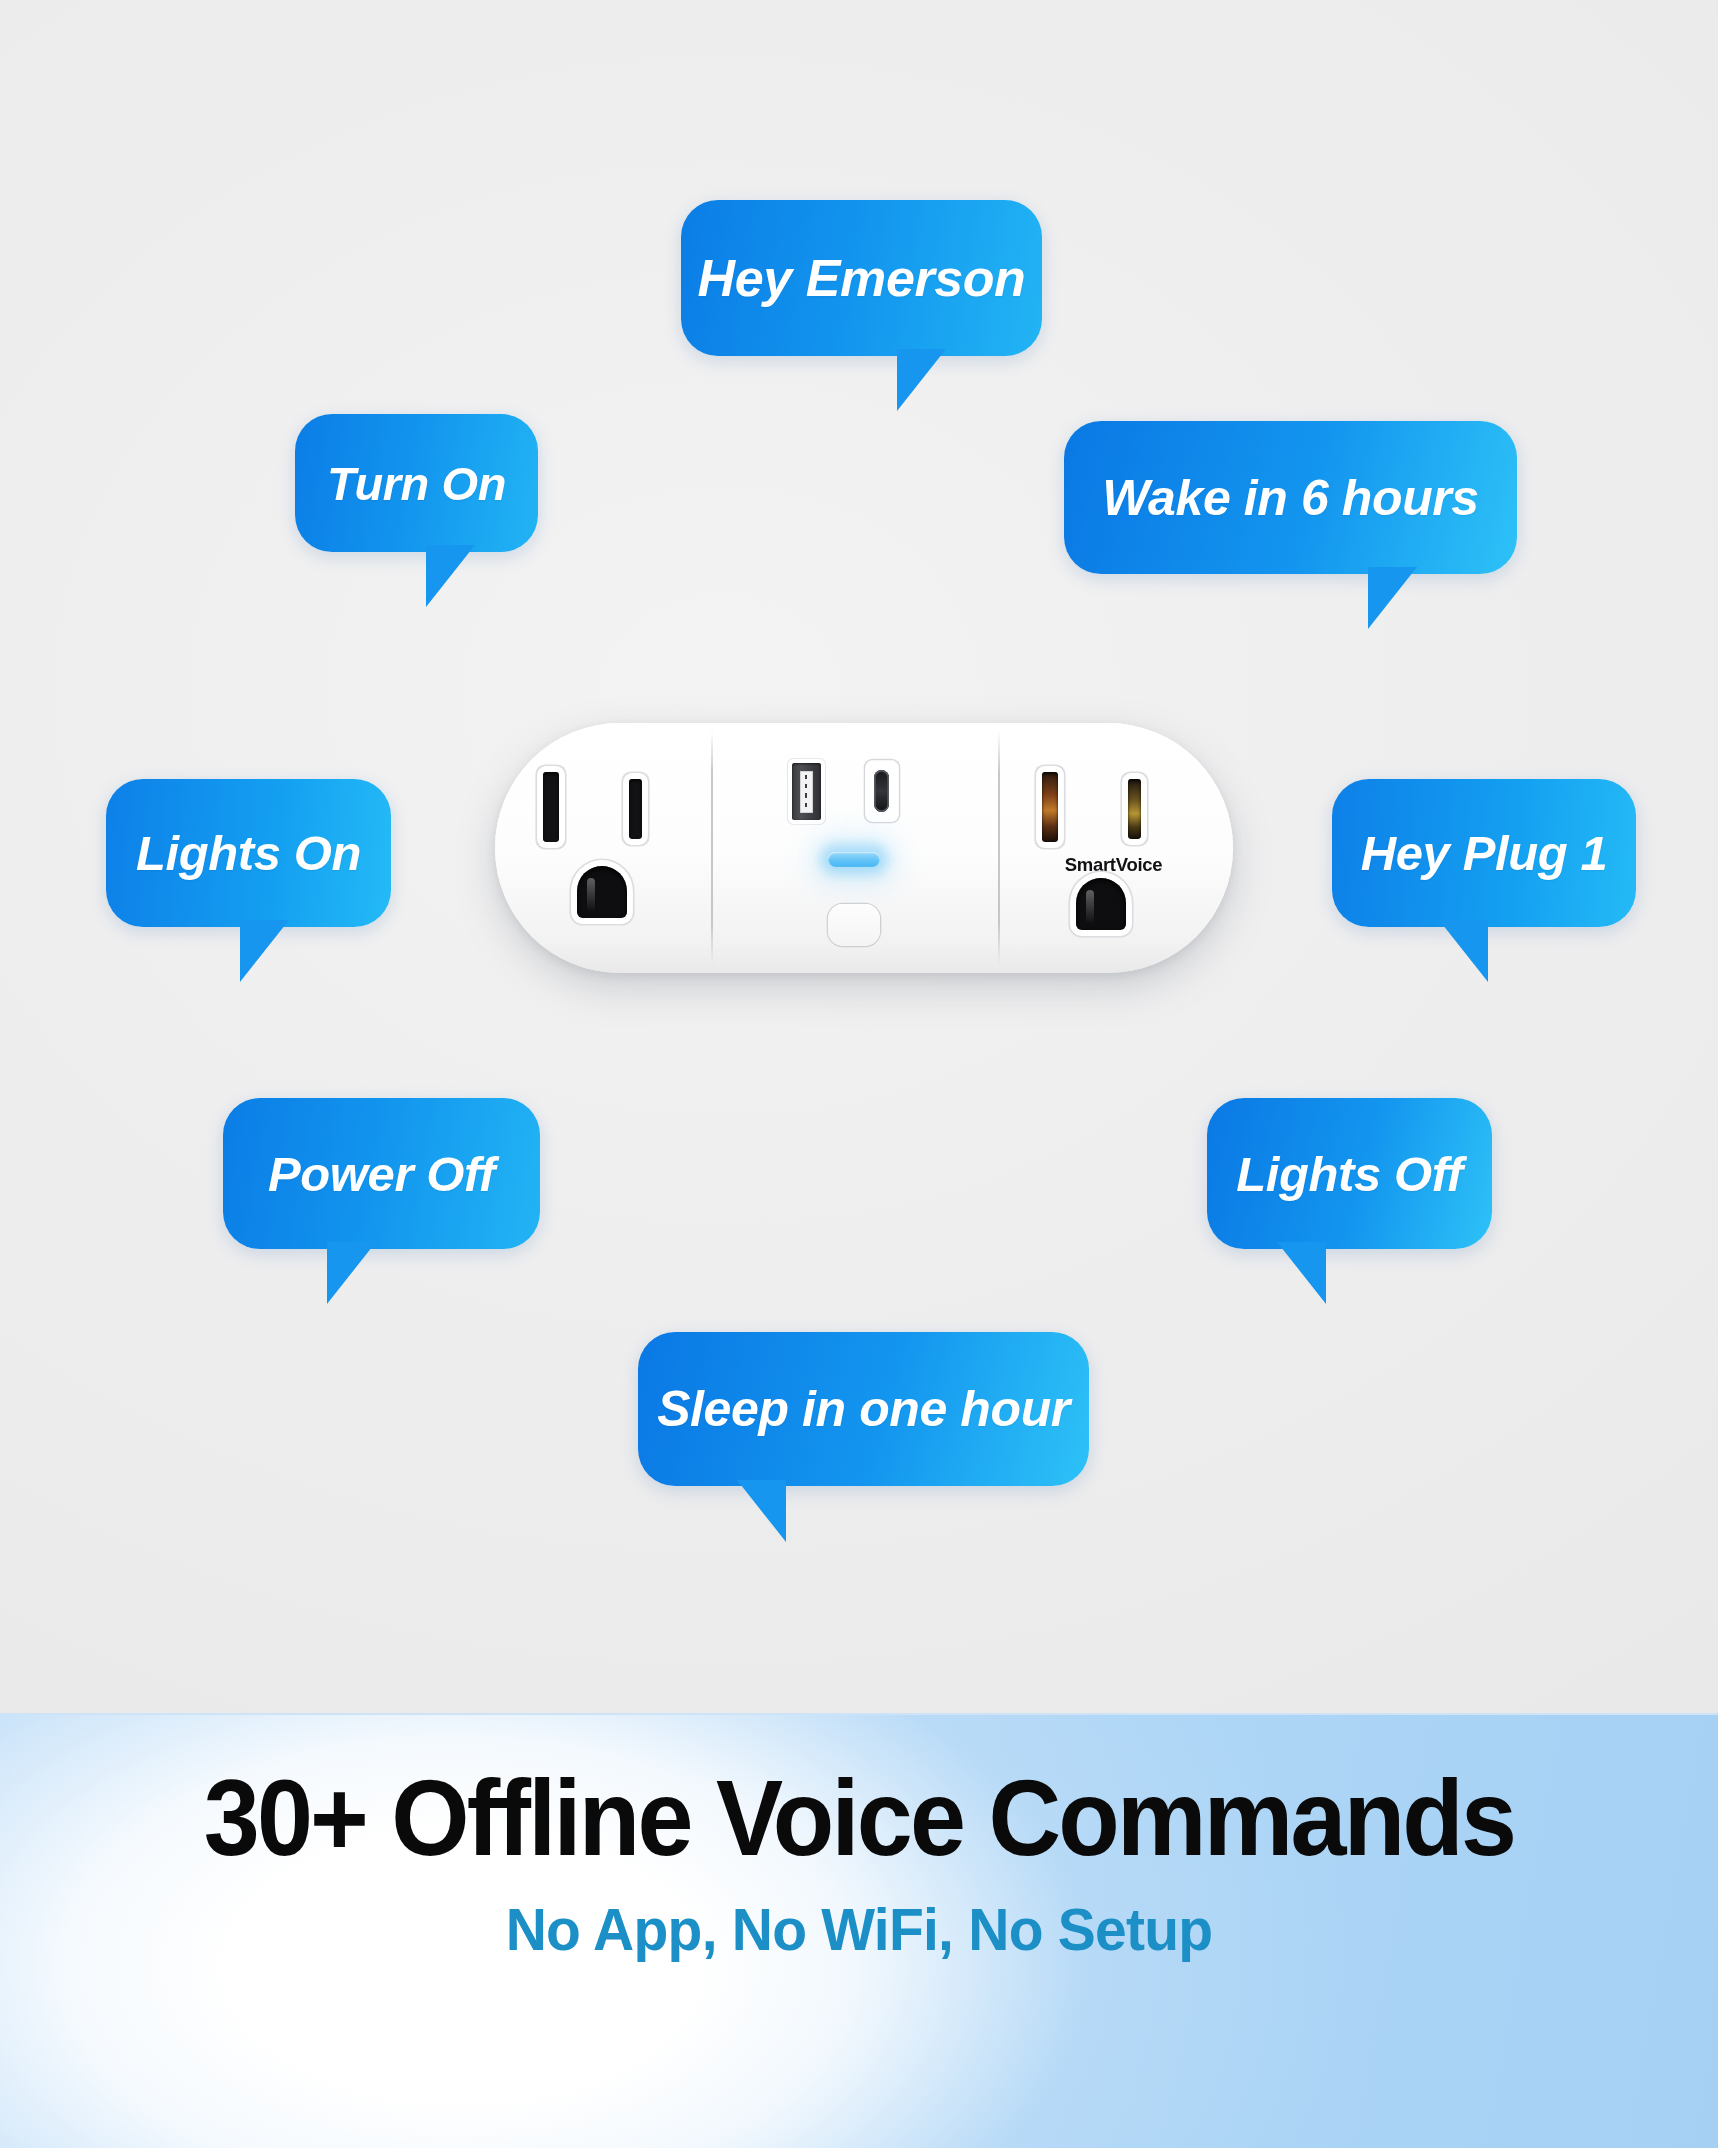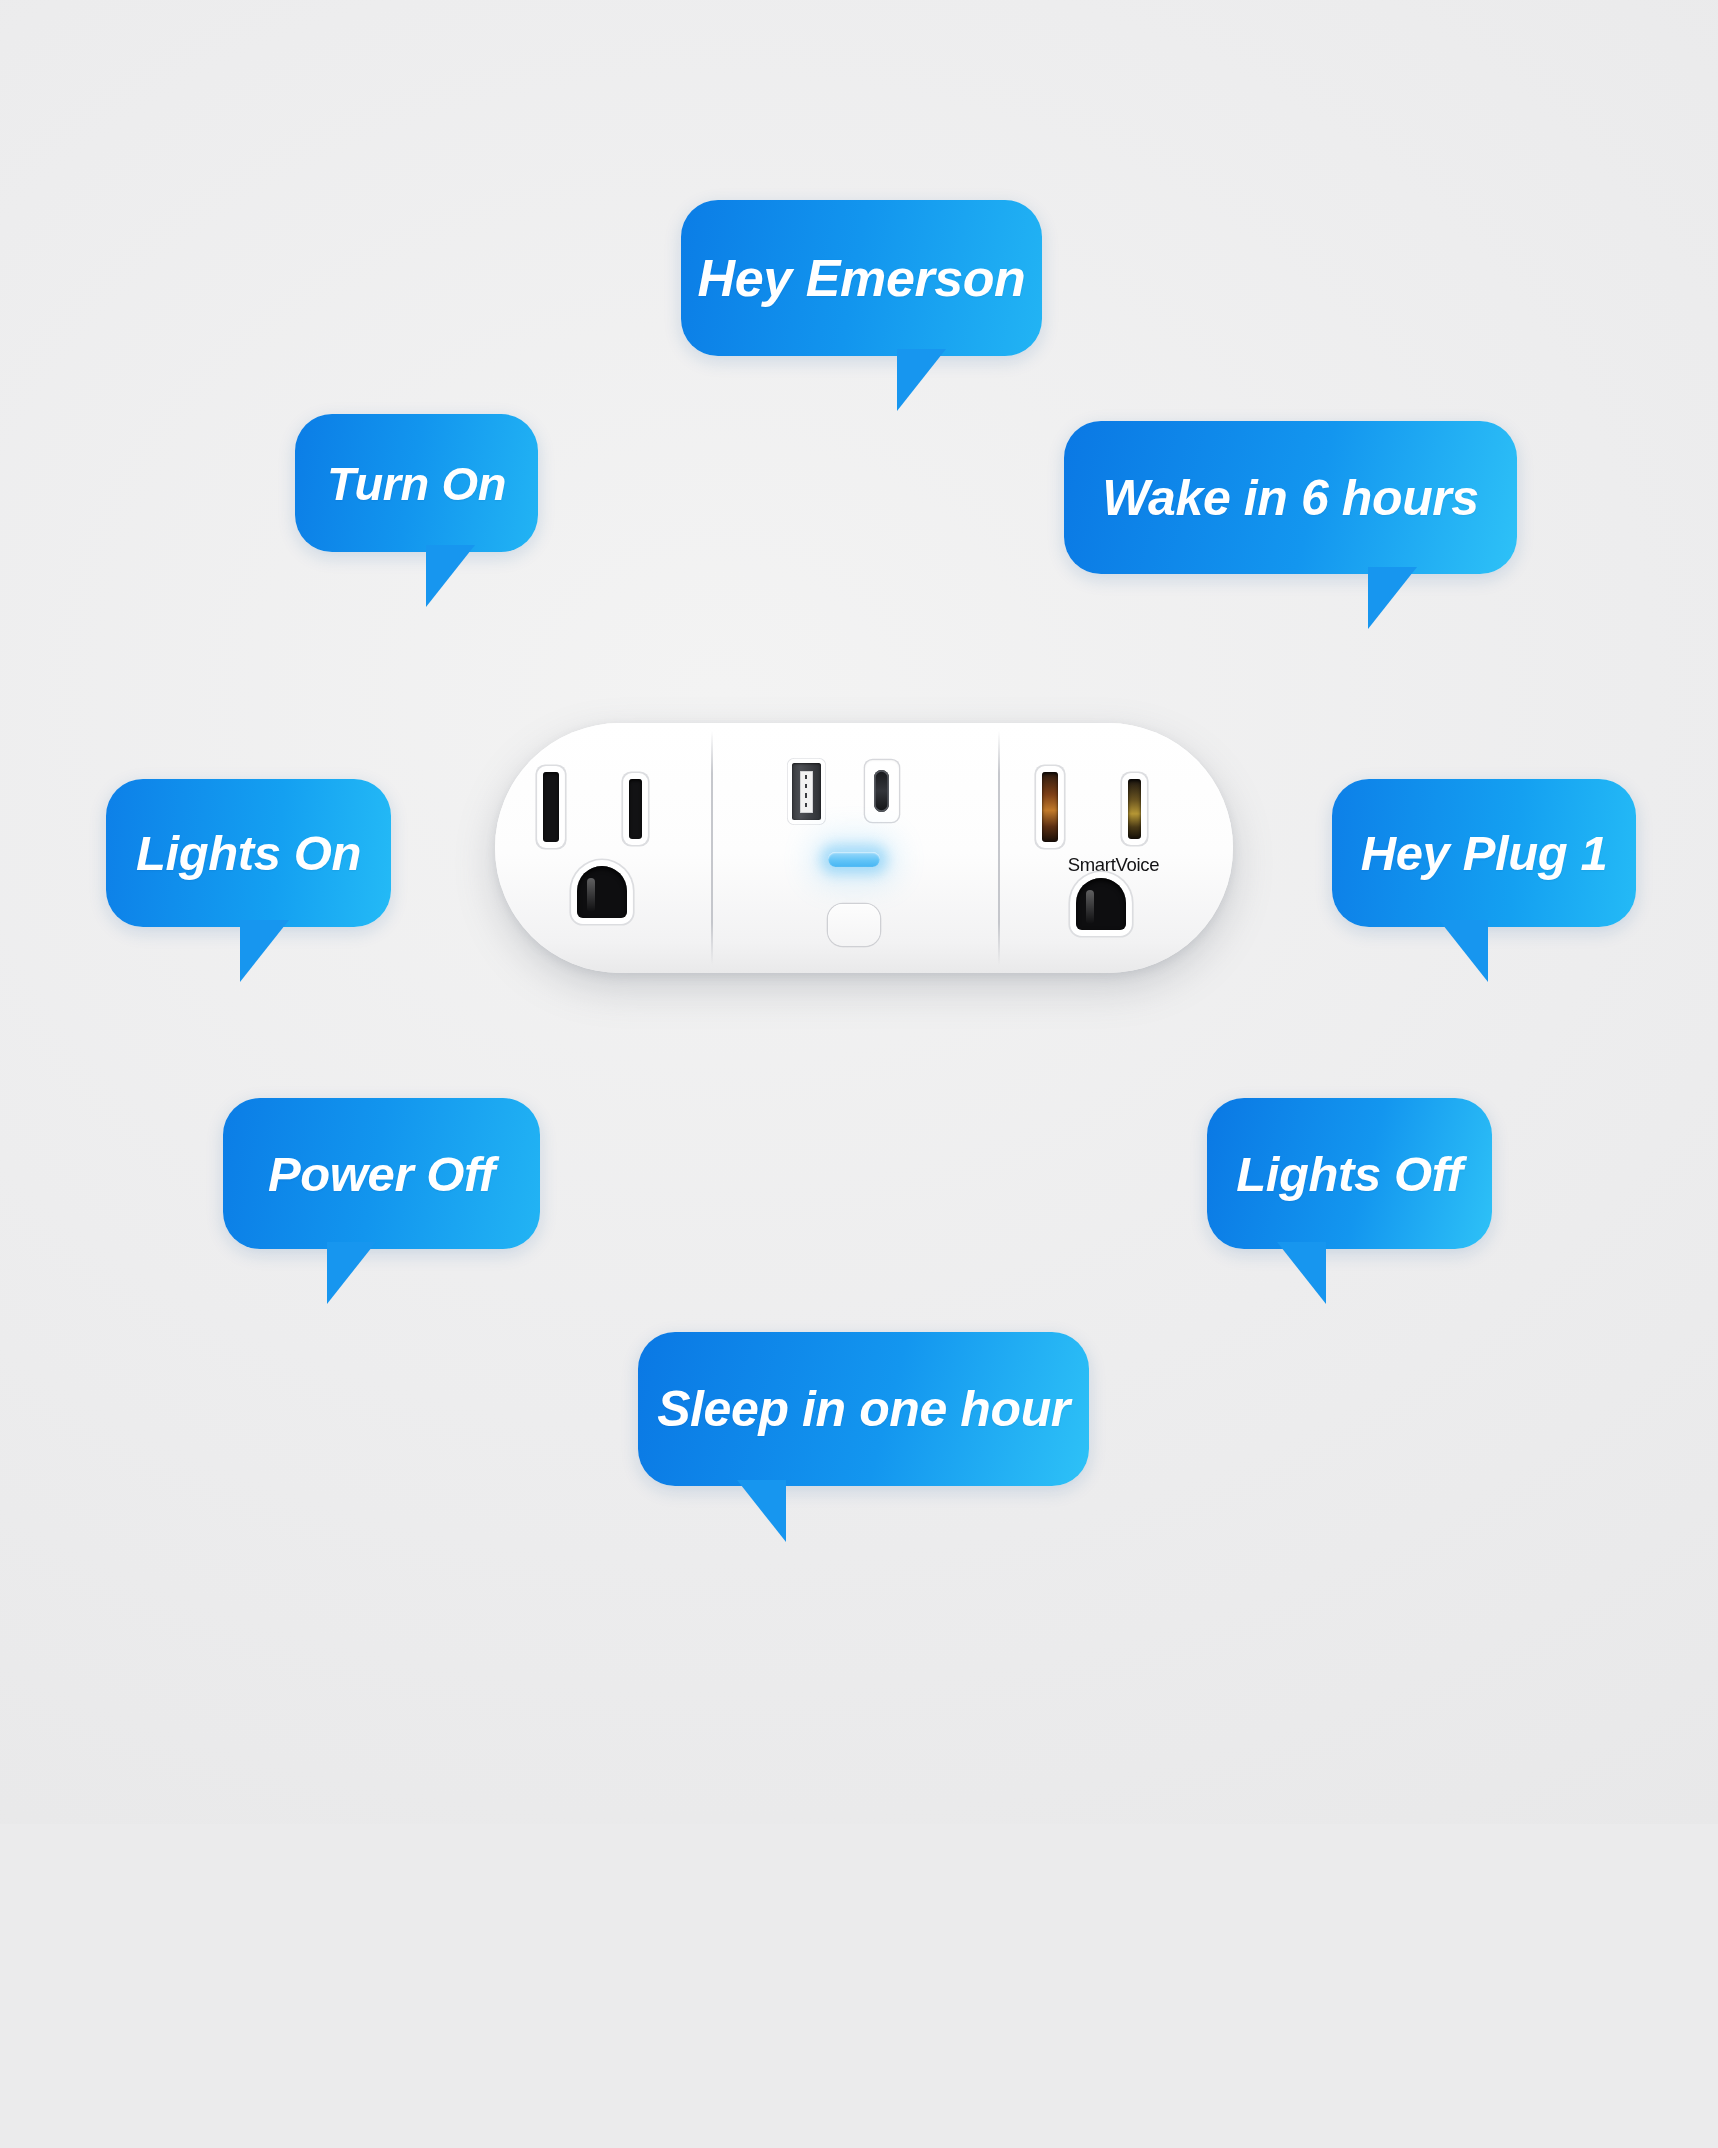--- a/index.html
+++ b/index.html
@@ -102,21 +102,21 @@
   .ground::after {
     content:"";
     position:absolute; left:10px; top:11.7px; width:8.4px; height:34px;
     background:linear-gradient(180deg,rgba(255,255,255,0.34),rgba(255,255,255,0));
     border-radius:4.2px;
   }
 
   .brand {
     position:absolute;
     width:100%; text-align:center;
-    font-size:18.5px; font-weight:400; color:#121214;
+    font-size:18.5px; font-weight:700; color:#121214;
     letter-spacing:-0.3px;
   }
 
   
   .usba {
     position:absolute;
     width:28.5px; height:57px;
     background:linear-gradient(90deg,#3a3c40 0%,#4d4f54 30%,#2e3034 100%);
     border-radius:2.5px;
     box-shadow:0 0 0 4.2px #ffffff, 0 0 0 5px #e2e3e6, inset 0 0.8px 2.5px rgba(0,0,0,0.7);
@@ -269,15 +269,19 @@
 
     <div class="outlet" style="left:539px; top:49px;">
       <div class="slot neutral warm"></div>
       <div class="slot hot warm2"></div>
       <div class="brand" style="top:82px;">SmartVoice</div>
       <div class="ground" style="top:106px;"></div>
     </div>
 
   </div>
 
+  <div id="banner">
+    <div id="headline">30+ Offline Voice Commands</div>
+    <div id="subline">No App, No WiFi, No Setup</div>
+  </div>
 
 </div>
 
 
 </body></html>

